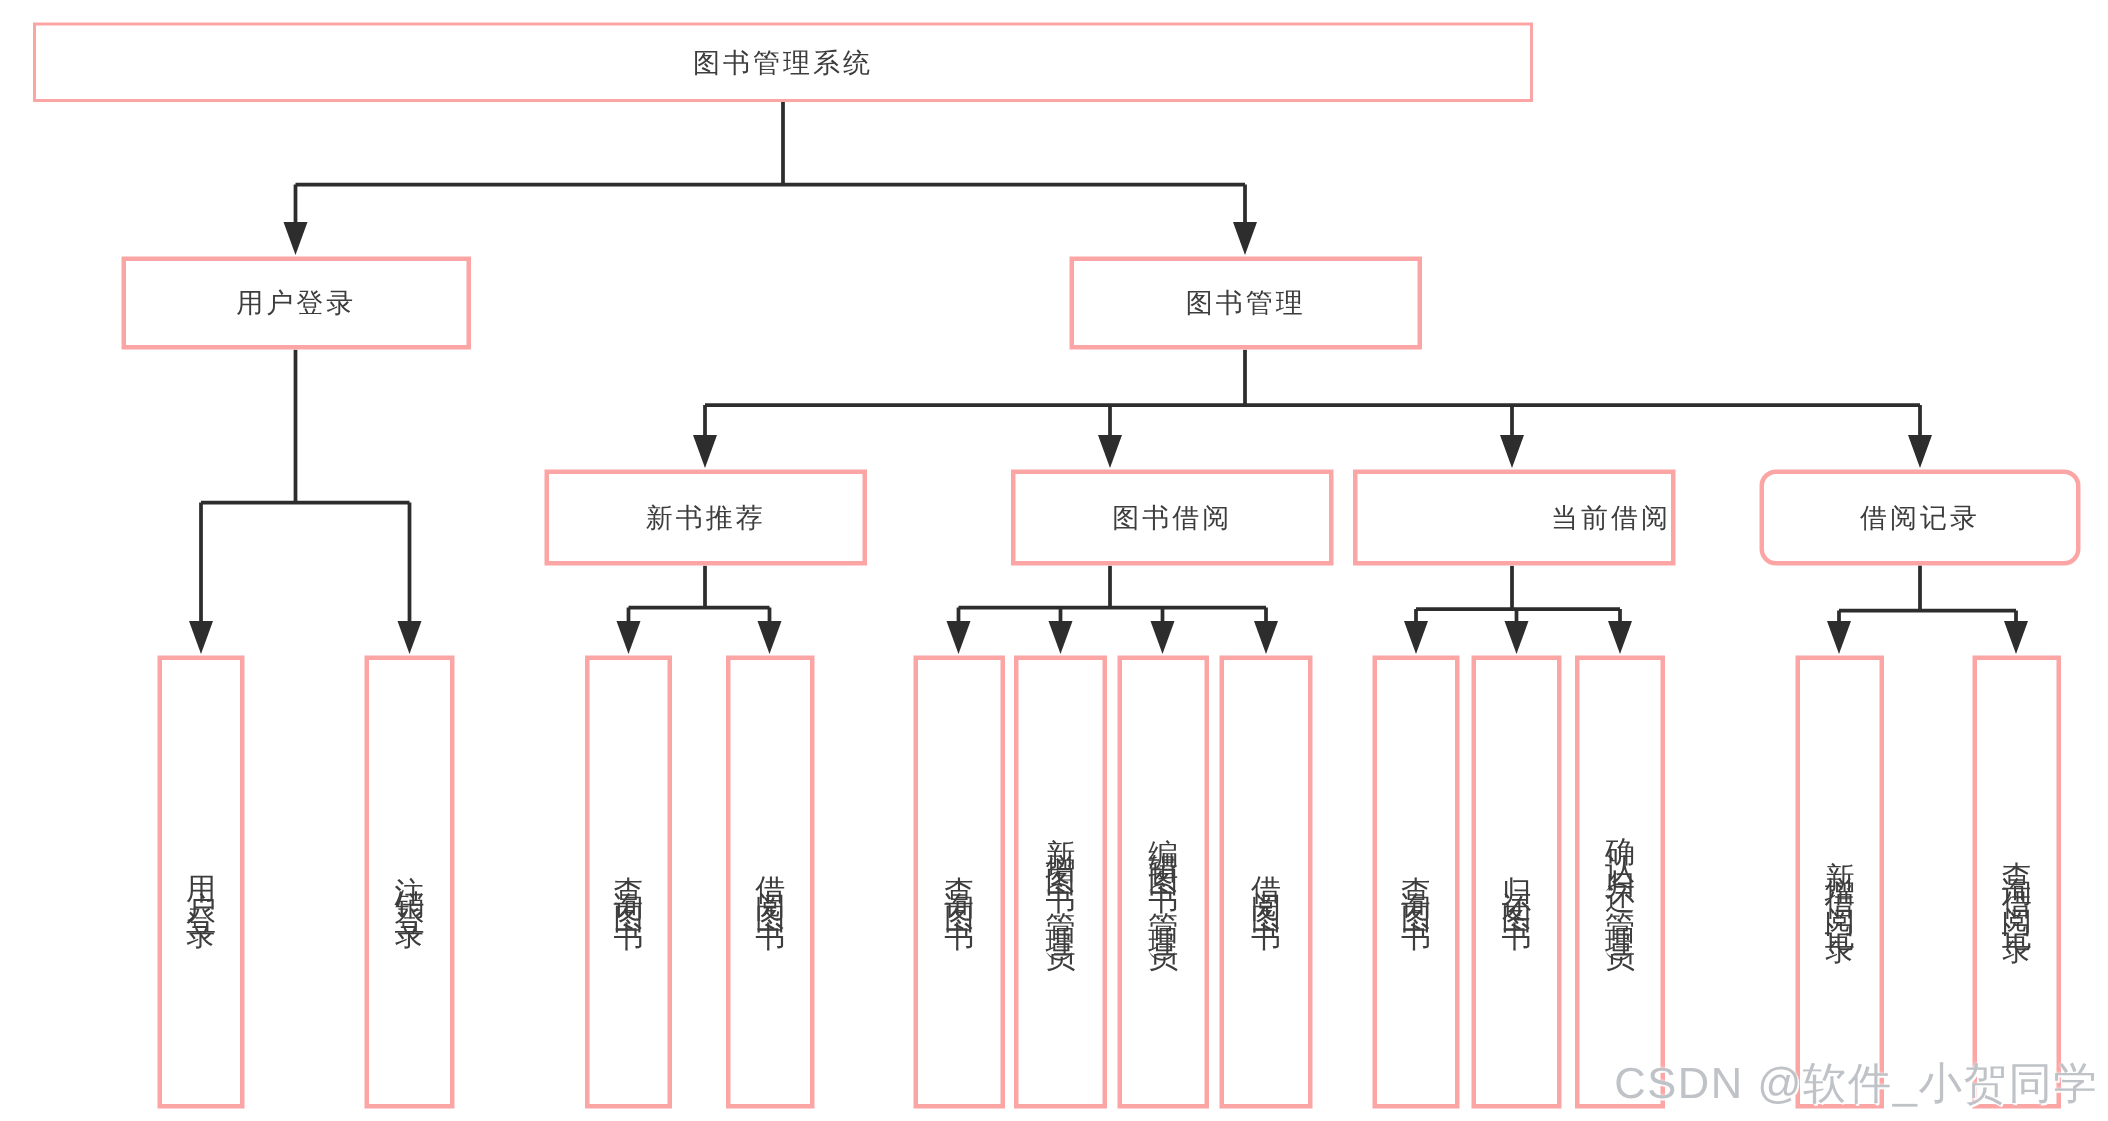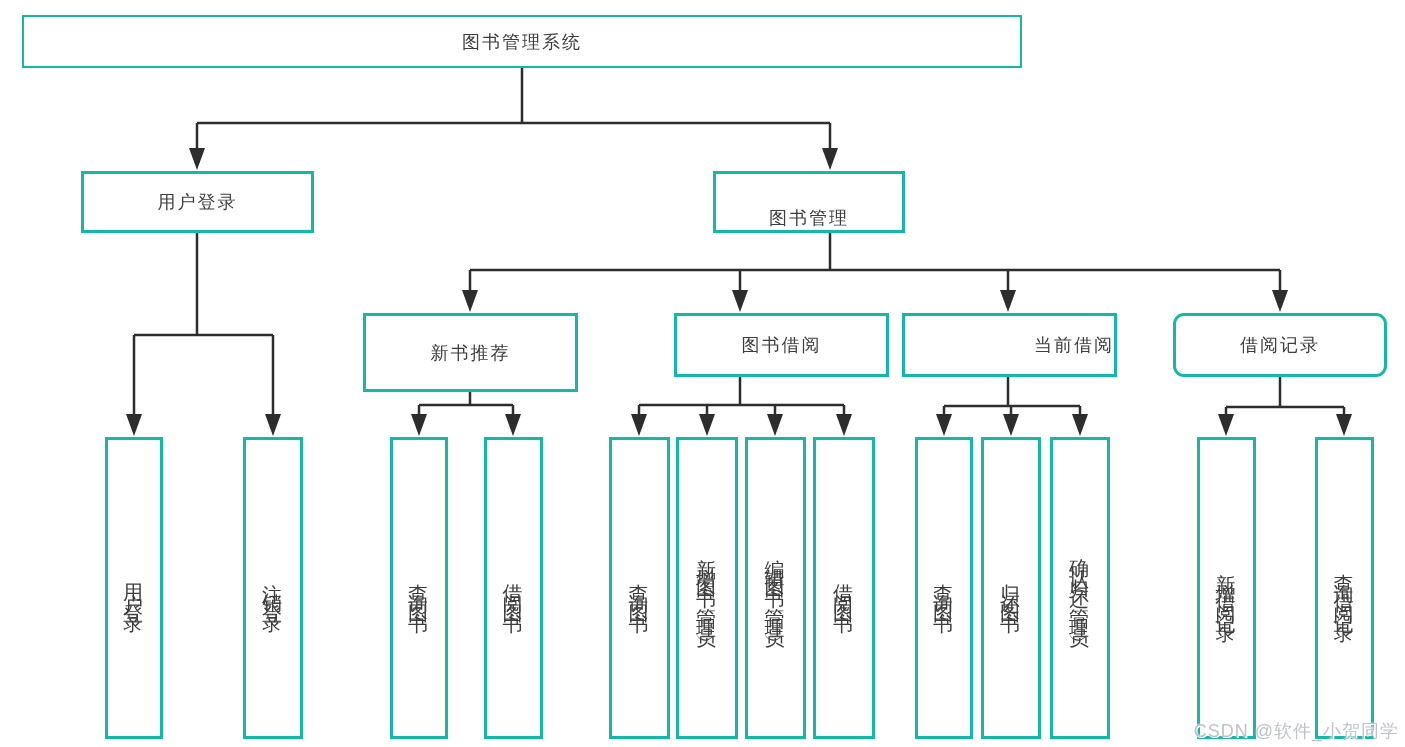--- a/index.html
+++ b/index.html
@@ -7,41 +7,41 @@
     position:relative;
     width:1405px;height:747px;
     background:#ffffff;
     font-family:"Liberation Sans","DejaVu Sans",sans-serif;
     overflow:hidden;
   }
   #wires{position:absolute;left:0;top:0;width:1405px;height:747px;}
   .node{
     position:absolute;
     background:#ffffff;
-    border:3px solid #14b8a6;
+    border:3px solid #fca5a5;
     box-sizing:border-box;
     display:flex;align-items:center;justify-content:center;
     color:#3d3d3d;
     font-size:18px;
     letter-spacing:2px;
     z-index:2;
   }
   .node.root{border-width:2px;}
   .leaf span{
     writing-mode:vertical-rl;
     text-orientation:mixed;
     font-size:20px;
     letter-spacing:10px;
     color:#3d3d3d;
     white-space:nowrap;
   }
   .watermark{
     position:absolute;
     right:6px;bottom:4px;
-    font-size:18px;
+    font-size:29px;
     color:#bfc3c7;
     letter-spacing:1px;
     text-shadow:0 0 2px #ffffff,1px 1px 0 #ffffff;
     z-index:5;
     white-space:nowrap;
   }
 </style>
 </head>
 <body>
 
@@ -117,25 +117,25 @@
     </g>
   </svg>
 
   <div class="node root" style="left:22px;top:15px;width:1000px;height:53px;">
     <span>图书管理系统</span>
   </div>
 
   <div class="node" style="left:81px;top:171px;width:233px;height:62px;">
     <span>用户登录</span>
   </div>
-  <div class="node" style="left:713px;top:171px;width:192px;height:62px;align-items:flex-end;">
+  <div class="node" style="left:713px;top:171px;width:235px;height:62px;">
     <span>图书管理</span>
   </div>
 
-  <div class="node" style="left:363px;top:313px;width:215px;height:79px;">
+  <div class="node" style="left:363px;top:313px;width:215px;height:64px;">
     <span>新书推荐</span>
   </div>
   <div class="node" style="left:633px;top:313px;width:215px;height:64px;margin-left:41px;">
     <span>图书借阅</span>
   </div>
   <div class="node" style="left:902px;top:313px;width:215px;height:64px;justify-content:flex-end;">
     <span>当前借阅</span>
   </div>
   <div class="node" style="left:1173px;top:313px;width:214px;height:64px;border-radius:11px;">
     <span>借阅记录</span>

